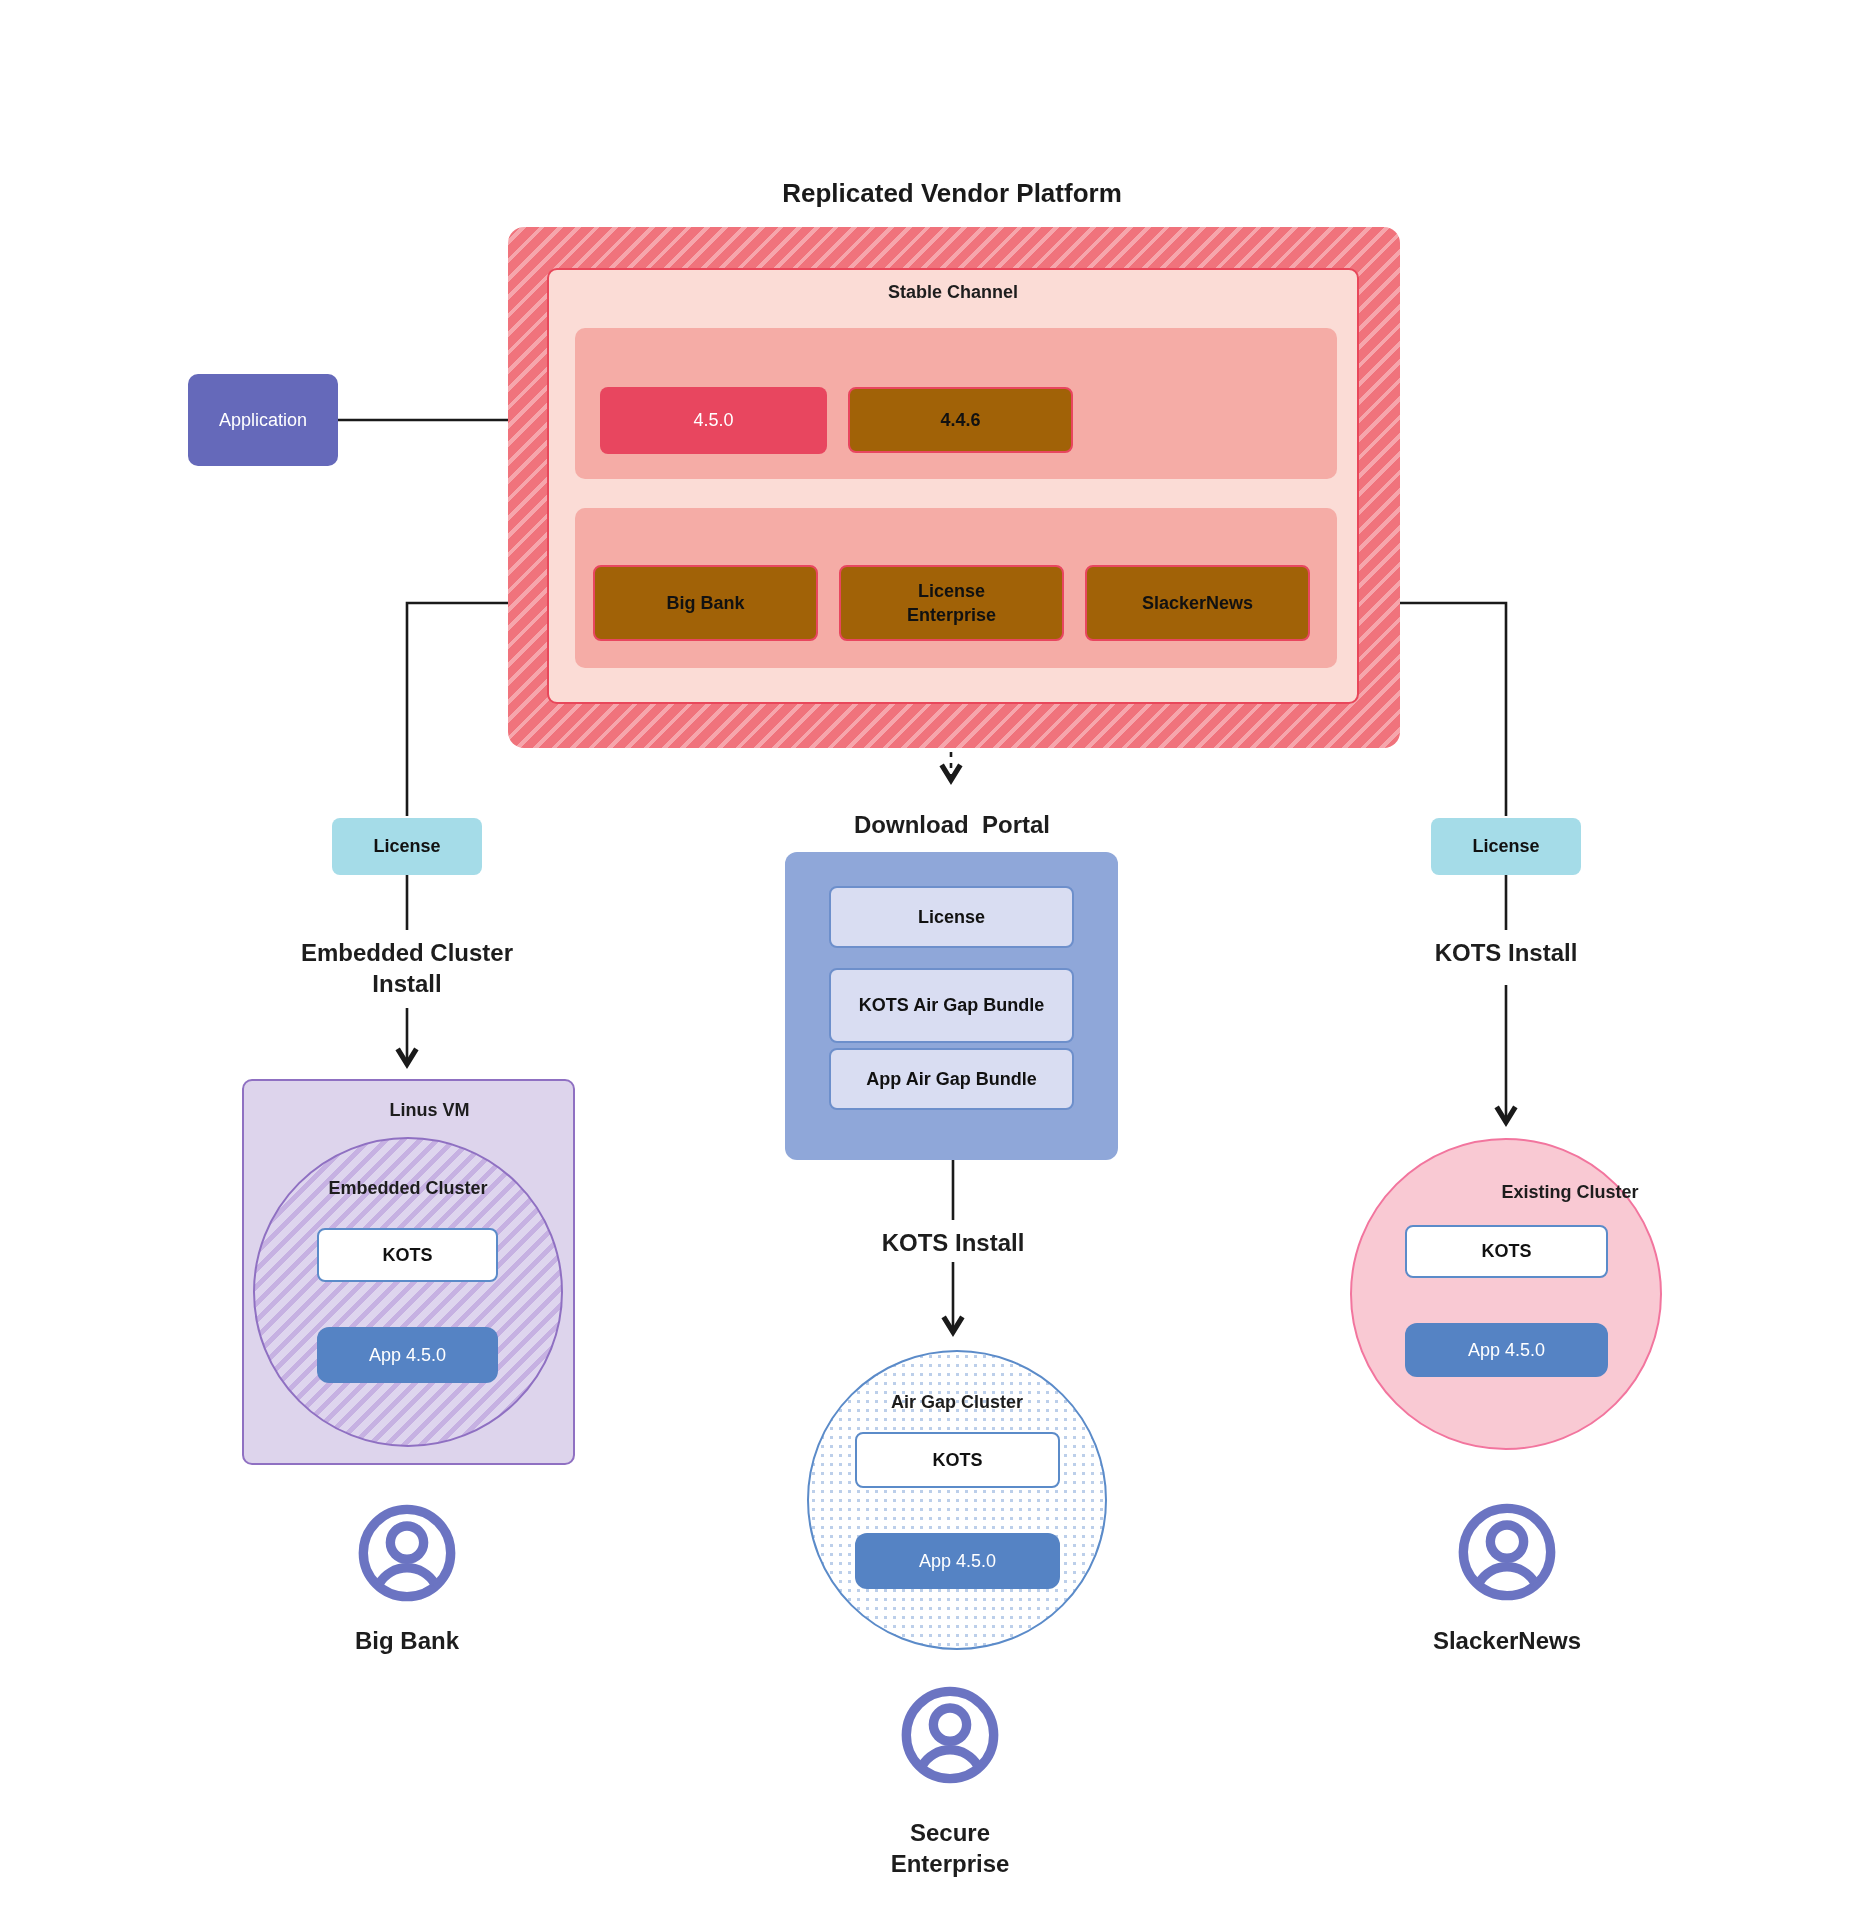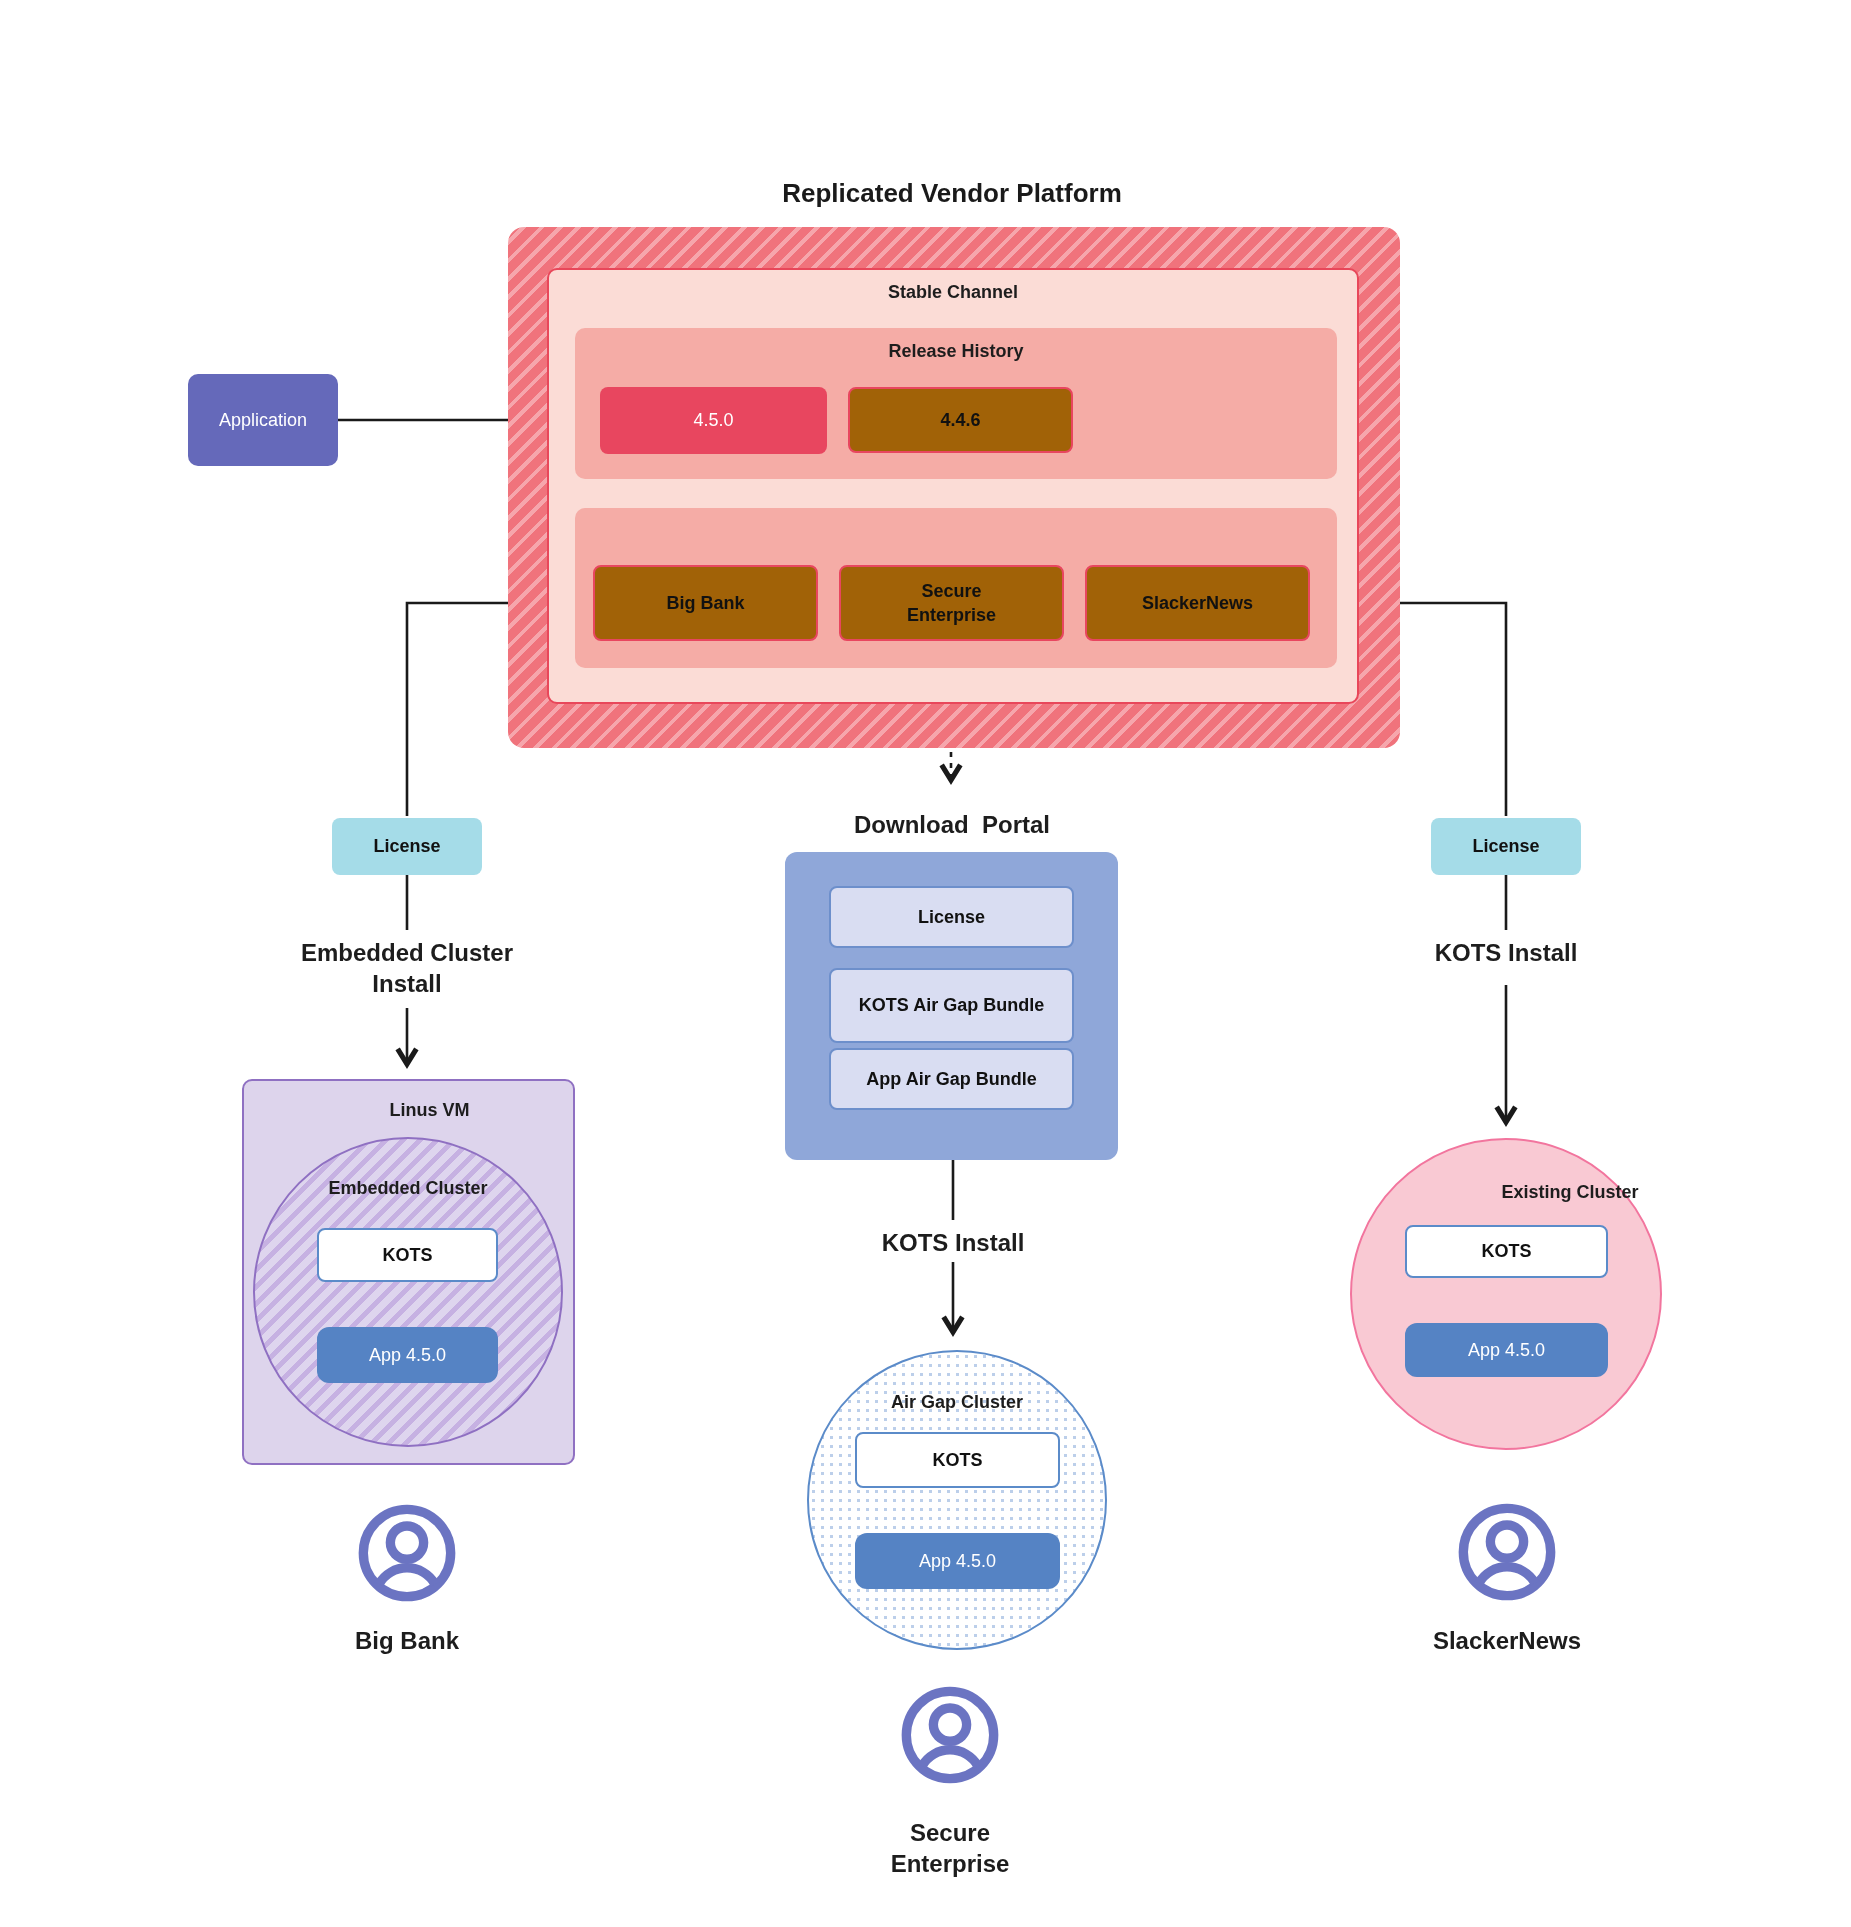--- a/index.html
+++ b/index.html
@@ -60,28 +60,27 @@
   </svg>
 
   <div class="abs" style="left:652px;top:178px;width:600px;font-size:26px;font-weight:600;text-align:center;">Replicated Vendor Platform</div>
 
   <div class="abs hatch-red" style="left:508px;top:227px;width:892px;height:521px;"></div>
 
   <div class="abs stable" style="left:547px;top:268px;width:812px;height:436px;"></div>
   <div class="abs lbl" style="left:547px;top:282px;width:812px;">Stable Channel</div>
 
   <div class="abs salmon" style="left:575px;top:328px;width:762px;height:151px;"></div>
-  <div class="abs lbl" style="left:575px;top:341px;width:762px;">Release History</div>
   <div class="abs center rel-current" style="left:600px;top:387px;width:227px;height:67px;">4.5.0</div>
   <div class="abs center white-red" style="left:848px;top:387px;width:225px;height:66px;">4.4.6</div>
 
   <div class="abs salmon" style="left:575px;top:508px;width:762px;height:160px;"></div>
   <div class="abs center white-red" style="left:593px;top:565px;width:225px;height:76px;">Big Bank</div>
   <div class="abs center white-red" style="left:839px;top:565px;width:225px;height:76px;">
-    <span class="seln">Secure Enterprise</span>
+    <span class="seln">License Enterprise</span>
   </div>
   <div class="abs center white-red" style="left:1085px;top:565px;width:225px;height:76px;">SlackerNews</div>
 
   <div class="abs center app-src" style="left:188px;top:374px;width:150px;height:92px;">Application</div>
 
   <div class="abs center license" style="left:332px;top:818px;width:150px;height:57px;">License</div>
   <div class="abs flowlbl" style="left:257px;top:938px;width:300px;">
     <div>Embedded Cluster</div>
     <div>Install</div>
   </div>

